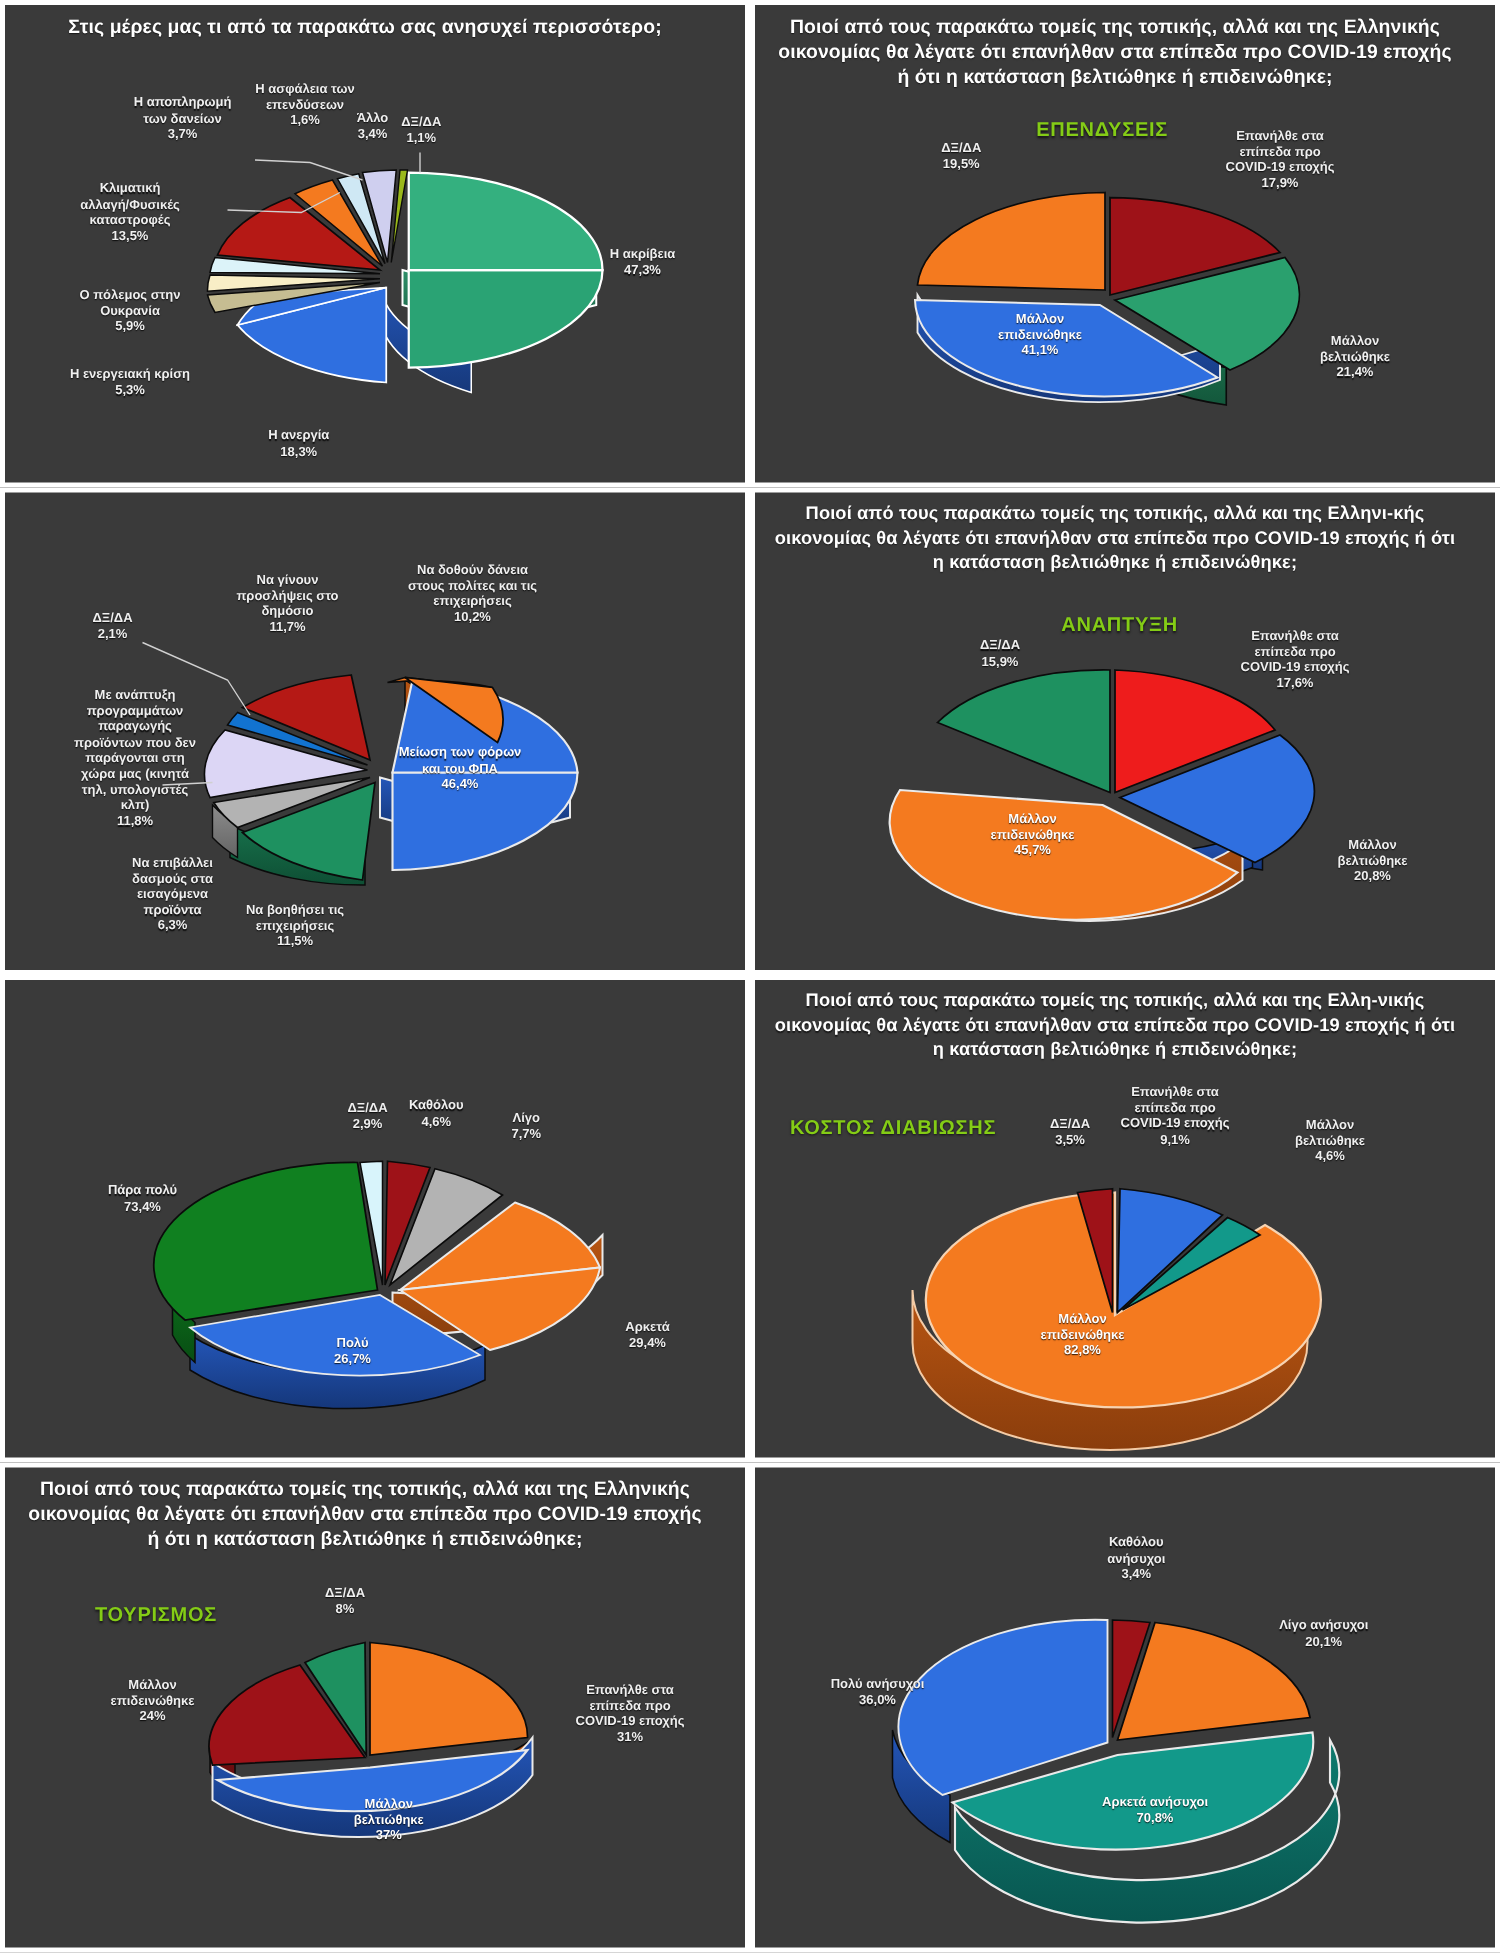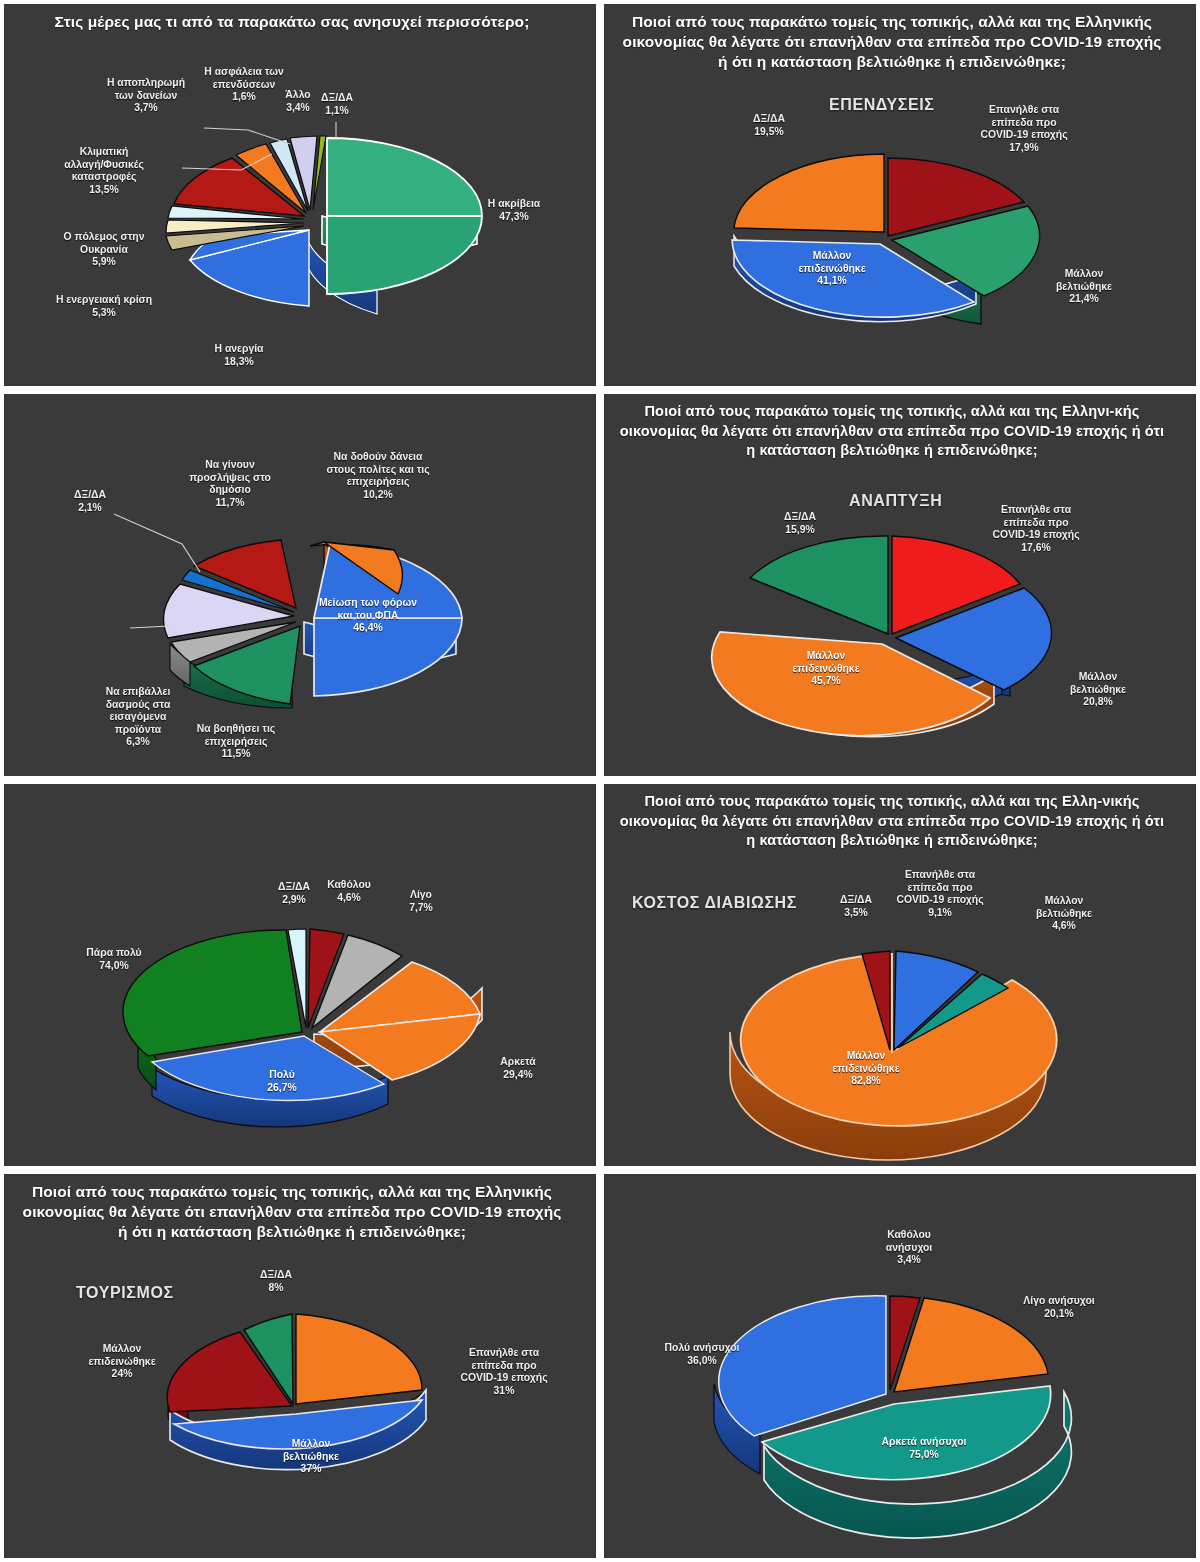--- a/index.html
+++ b/index.html
@@ -31,21 +31,21 @@
     font-size:15.5px;
     line-height:20px;
     padding:0 14px;
     box-sizing:border-box;
     letter-spacing:.1px;
     text-shadow:0 1px 1px rgba(0,0,0,.6);
   }
   .ptitle.small{font-size:14.6px;line-height:19.5px;}
   .sector-title{
     position:absolute;
-    color:#e5e5e5;font-weight:bold;font-size:16px;
+    color:#84cc16;font-weight:bold;font-size:16px;
     letter-spacing:.6px;
     text-shadow:0 1px 2px rgba(0,0,0,.7);
     white-space:nowrap;
   }
   .stage{position:absolute;inset:0;}
   .lbl{
     position:absolute;
     color:#f0f0f0;
     font-size:10.4px;
     font-weight:bold;
@@ -232,20 +232,29 @@
 και του ΦΠΑ
 46,4%</div>
       <div class="lbl" style="left:232px;top:348px;">Να βοηθήσει τις
 επιχειρήσεις
 11,5%</div>
       <div class="lbl" style="left:134px;top:323px;">Να επιβάλλει
 δασμούς στα
 εισαγόμενα
 προϊόντα
 6,3%</div>
+      <div class="lbl" style="left:104px;top:214px;">Με ανάπτυξη
+προγραμμάτων
+παραγωγής
+προϊόντων που δεν
+παράγονται στη
+χώρα μας (κινητά
+τηλ, υπολογιστές
+κλπ)
+11,8%</div>
       <div class="lbl" style="left:86px;top:108px;">ΔΞ/ΔΑ
 2,1%</div>
       <div class="lbl" style="left:226px;top:90px;">Να γίνουν
 προσλήψεις στο
 δημόσιο
 11,7%</div>
       <div class="lbl" style="left:374px;top:82px;">Να δοθούν δάνεια
 στους πολίτες και τις
 επιχειρήσεις
 10,2%</div>
@@ -336,21 +345,21 @@
 2,9%</div>
       <div class="lbl" style="left:345px;top:108px;">Καθόλου
 4,6%</div>
       <div class="lbl" style="left:417px;top:118px;">Λίγο
 7,7%</div>
       <div class="lbl" style="left:514px;top:285px;">Αρκετά
 29,4%</div>
       <div class="lbl onpie" style="left:278px;top:298px;">Πολύ
 26,7%</div>
       <div class="lbl" style="left:110px;top:176px;">Πάρα πολύ
-74,0%</div>
+73,4%</div>
     </div>
   </div>
 
   <div class="panel">
     <div class="ptitle small">Ποιοί από τους παρακάτω τομείς της τοπικής, αλλά και της Ελλη-νικής οικονομίας θα λέγατε ότι επανήλθαν στα επίπεδα προ COVID-19 εποχής ή ότι η κατάσταση βελτιώθηκε ή επιδεινώθηκε;</div>
     <div class="sector-title" style="left:28px;top:110px;">ΚΟΣΤΟΣ ΔΙΑΒΙΩΣΗΣ</div>
     <div class="stage">
       <svg width="600" height="390" viewBox="0 0 600 390">
         <defs>
           <linearGradient id="g6o" x1="0" y1="0" x2="0" y2="1">
@@ -458,19 +467,19 @@
 
         <path d="M282 220 L150 262 A158 86 0 0 1 282 122 Z" fill="#2f6fe0" stroke="#eaeaea" stroke-width="1.5"></path>
       </svg>
 
       <div class="lbl" style="left:305px;top:74px;">Καθόλου
 ανήσυχοι
 3,4%</div>
       <div class="lbl" style="left:455px;top:134px;">Λίγο ανήσυχοι
 20,1%</div>
       <div class="lbl onpie" style="left:320px;top:275px;">Αρκετά ανήσυχοι
-75,0%</div>
+70,8%</div>
       <div class="lbl" style="left:98px;top:164px;margin-top:17px;">Πολύ ανήσυχοι
 36,0%</div>
     </div>
   </div>
 
 </div>
 
 </body></html>

